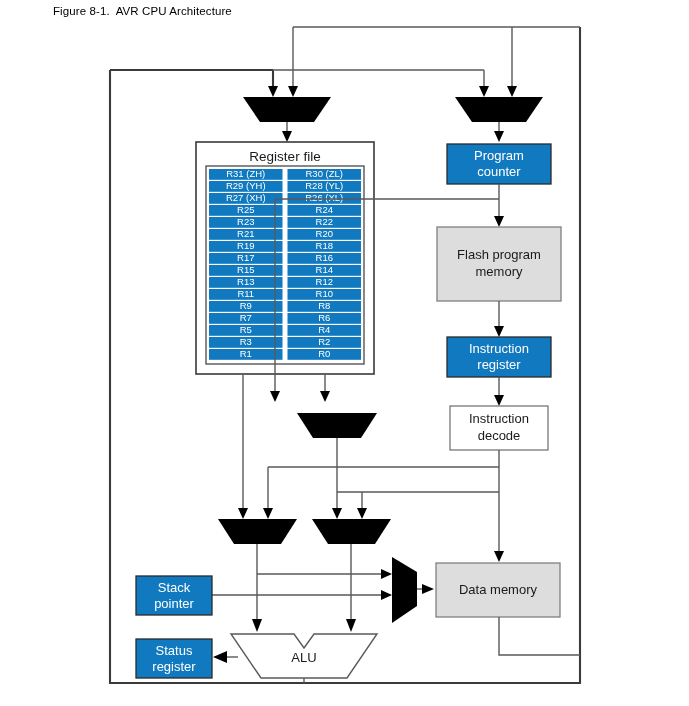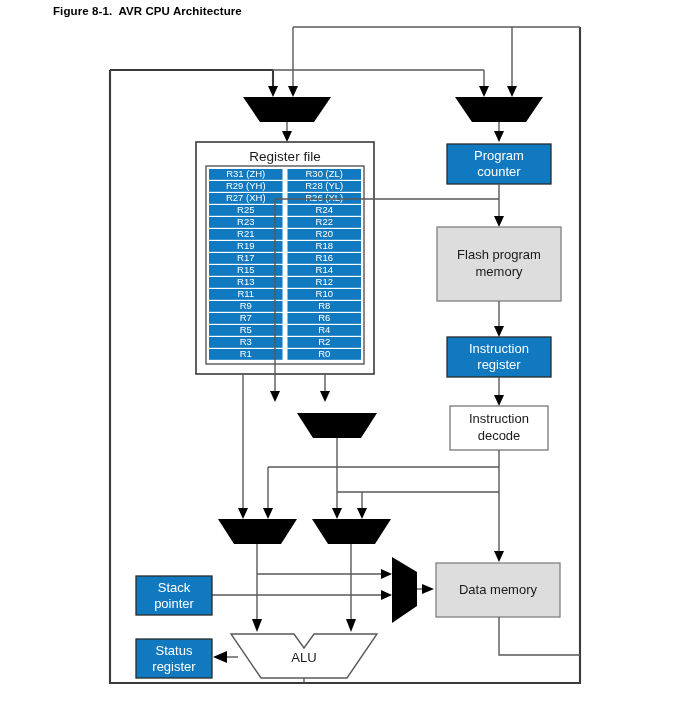--- a/index.html
+++ b/index.html
@@ -13,21 +13,21 @@
     position: relative;
     overflow: hidden;
     font-family: "Liberation Sans", sans-serif;
     color: #000000;
   }
   #figure-caption {
     position: absolute;
     left: 53px;
     top: 5px;
     font-size: 11.5px;
-    font-weight: bold;
+    font-weight: normal;
     letter-spacing: 0.1px;
     white-space: pre;
   }
   #diagram-canvas {
     position: absolute;
     left: 0;
     top: 0;
   }
   .blk-text {
     font-family: "Liberation Sans", sans-serif;

